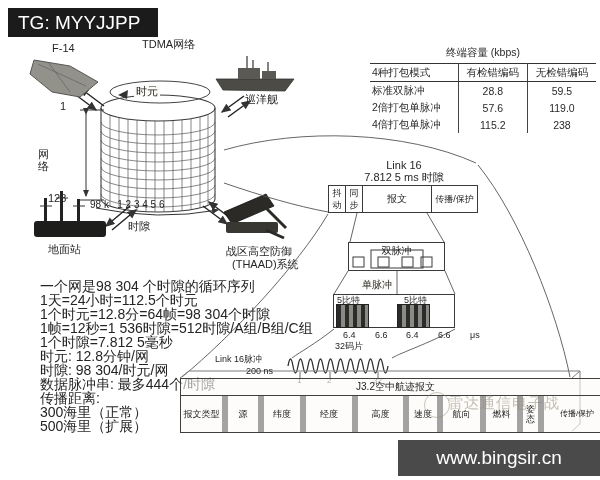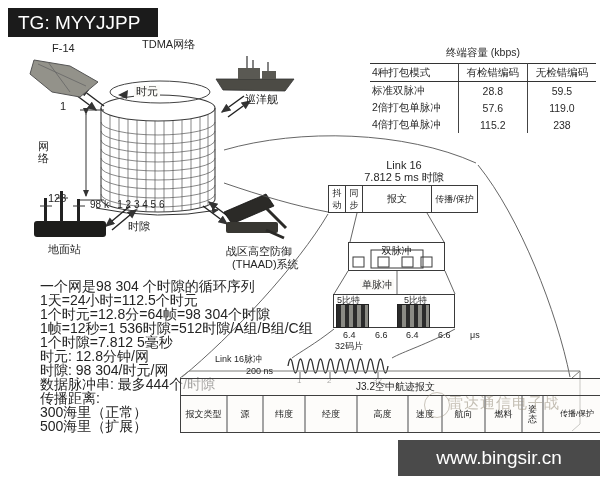--- a/index.html
+++ b/index.html
@@ -32,21 +32,21 @@
   #slotbox .cell:last-child{border-right:none;}
   
   #dpbox{position:absolute;left:348px;top:242px;width:97px;height:29px;border:1.2px solid #3a3a3a;box-sizing:border-box;}
   
   #spbox{position:absolute;left:333px;top:294px;width:122px;height:34px;border:1.2px solid #3a3a3a;box-sizing:border-box;}
   .bitbar{position:absolute;height:24px;top:9px;background:repeating-linear-gradient(90deg,#2b2b2b 0 4px,#8a8a84 4px 8px);border:1px solid #222;box-sizing:border-box;}
   
   #msgtable{position:absolute;left:180px;top:378px;width:431px;border:1.2px solid #3f3f3f;box-sizing:border-box;background:rgba(251,250,247,.6);}
   #msgtable .trow{height:16px;border-bottom:1.2px solid #3f3f3f;display:flex;align-items:center;justify-content:center;font-size:10px;}
   #msgtable .cells{display:flex;height:36px;}
-  #msgtable .mcell{border-right:2px solid #a3a3a3;display:flex;align-items:center;justify-content:center;
+  #msgtable .mcell{border-right:6px solid #a3a3a3;display:flex;align-items:center;justify-content:center;
                    font-size:9px;text-align:center;box-sizing:border-box;word-break:break-all;line-height:10px;padding:0 1px;}
   #msgtable .mcell:last-child{border-right:none;font-size:8px;}
   
   #wmark{position:absolute;left:448px;top:394px;font-size:15px;letter-spacing:1px;color:rgba(150,140,122,.55);white-space:nowrap;}
   #wmcircle{position:absolute;left:424px;top:392px;width:24px;height:24px;border:1.5px solid rgba(150,140,122,.5);border-radius:50%;}
   #notes{position:absolute;left:40px;top:279px;font-size:14px;line-height:14px;color:#242424;}
 </style>
 </head>
 <body>
 
@@ -146,21 +146,21 @@
   <div id="tagbar">
     <span>TG: MYYJJPP</span>
   </div>
 
   <div class="lbl" style="left:52px;top:42px;">F-14</div>
   <div class="lbl" style="left:142px;top:38px;">TDMA网络</div>
   <div class="lbl" style="left:245px;top:93px;">巡洋舰</div>
   <div class="lbl" style="left:134px;top:85px;background:#fbfaf7;padding:0 2px;">时元</div>
 
   <div class="lbl" style="left:60px;top:100px;">1</div>
-  <div class="lbl vtext" style="left:38px;top:140px;">网络</div>
+  <div class="lbl vtext" style="left:38px;top:148px;">网络</div>
   <div class="lbl" style="left:48px;top:192px;">128</div>
   <div class="lbl" style="left:90px;top:199px;font-size:10px;">
     <span>98 k</span>&nbsp;&nbsp;
     <span>1 2 3 4 5 6</span>
   </div>
   <div class="lbl" style="left:128px;top:220px;">时隙</div>
 
   <div class="lbl" style="left:48px;top:243px;">地面站</div>
   <div class="lbl" style="left:226px;top:245px;">战区高空防御</div>
   <div class="lbl" style="left:232px;top:258px;">(THAAD)系统</div>

